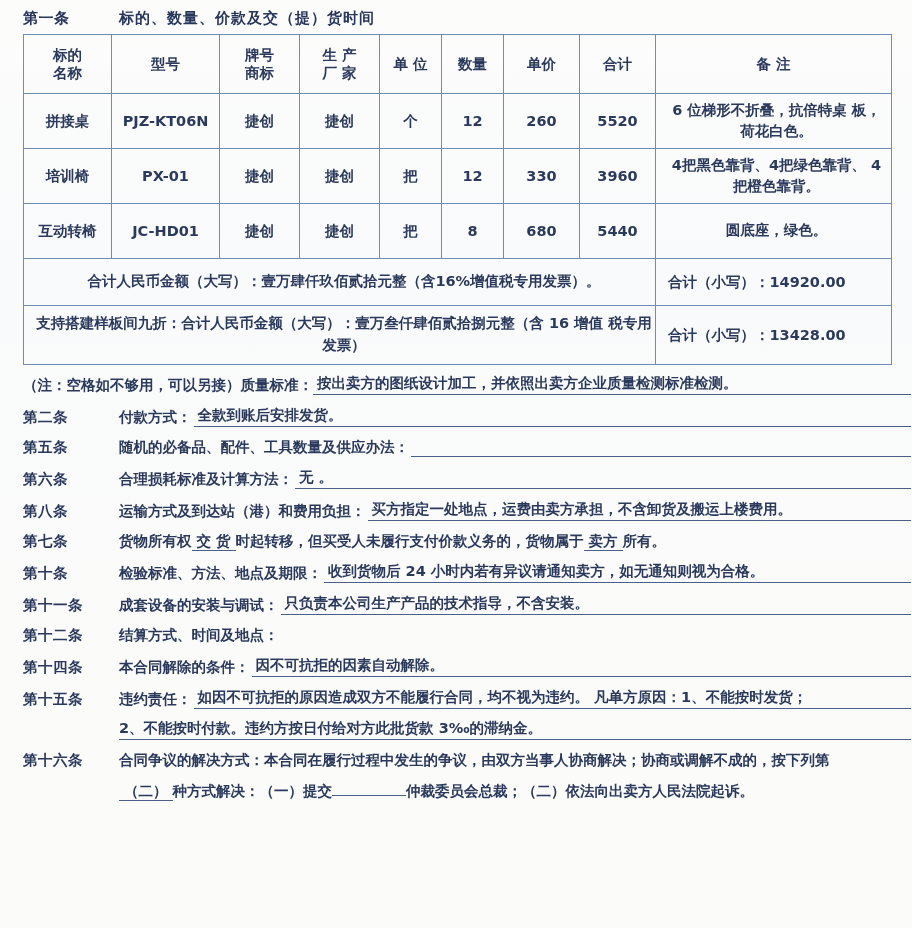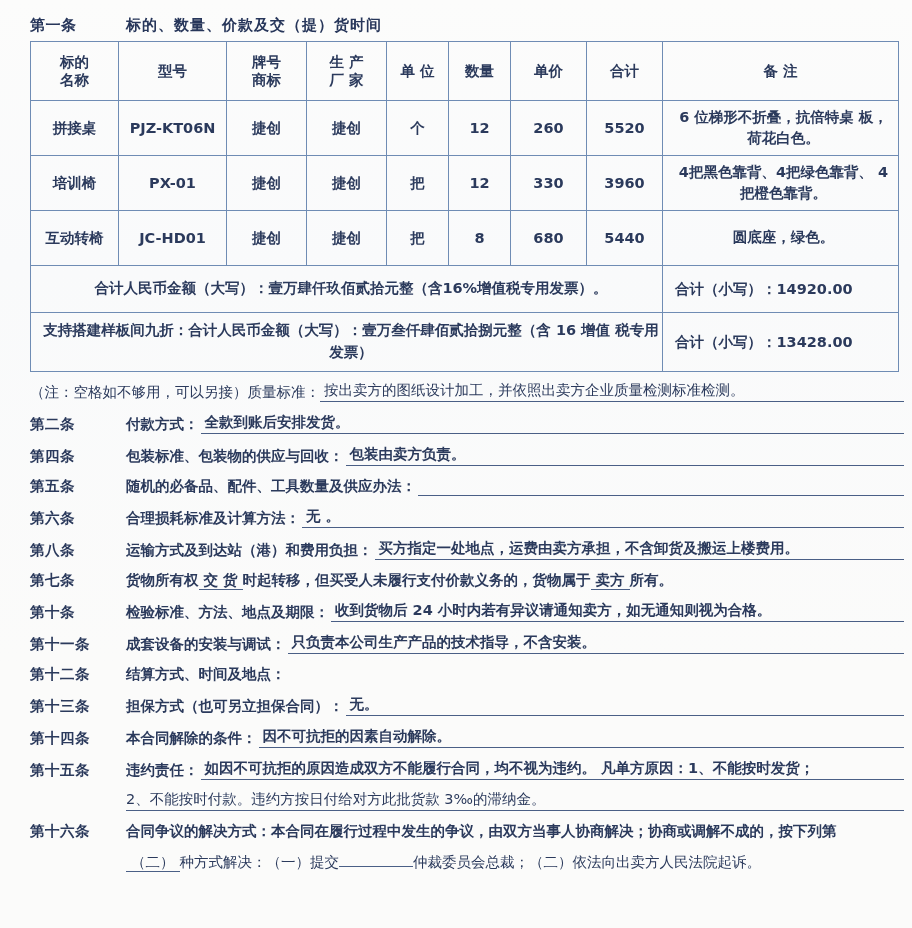--- a/index.html
+++ b/index.html
@@ -17,21 +17,21 @@
     position: relative;
   }
   
   .page {
     position: relative;
     width: 912px;
     height: 664px;
     box-sizing: border-box;
     background:
       linear-gradient(180deg, #fcfcfb 0%, #f9fafb 40%, #fbfbfa 100%);
-    padding: 8px;
+    padding: 1px;
   }
 
   .clause-head {
     display: flex;
     align-items: baseline;
     padding: 8px 0 4px 22px;
     font-size: 15px;
     font-weight: 700;
     letter-spacing: 0.5px;
     color: #27365a;
@@ -83,21 +83,21 @@
   .sum-right {
     text-align: left !important;
     padding-left: 12px !important;
     font-size: 14.5px;
   }
 
   
   .note-line {
     margin: 9px 0 0 22px;
     font-size: 14.5px;
-    font-weight: 400;
+    font-weight: 700;
     display: flex;
     align-items: flex-end;
   }
   .note-line .lead { white-space: nowrap; }
   .fill {
     flex: 1 1 auto;
     border-bottom: 1.2px solid #4a5f86;
     padding: 0 2px 1px 4px;
     white-space: nowrap;
   }
@@ -128,21 +128,21 @@
     flex: 1 1 auto;
     white-space: nowrap;
   }
 
   .subline {
     display: flex;
     align-items: flex-end;
     margin-left: 118px;
     padding-top: 10px;
     font-size: 14.5px;
-    font-weight: 400;
+    font-weight: 700;
   }
   .subline .fill2 {
     flex: 1 1 auto;
     border-bottom: 1.2px solid #4a5f86;
     padding: 0 2px 1px 0;
     white-space: nowrap;
   }
   .subline.nounder .fill2 { border-bottom: none; }
   .u {
     border-bottom: 1.2px solid #4a5f86;
@@ -264,25 +264,20 @@
     <span class="fill">按出卖方的图纸设计加工，并依照出卖方企业质量检测标准检测。</span>
   </div>
 
   <div class="clause">
     <span class="no">第二条</span>
     <span class="label">付款方式：</span>
     <span class="fill">全款到账后安排发货。</span>
   </div>
 
 
-  <div class="clause">
-    <span class="no">第四条</span>
-    <span class="label">包装标准、包装物的供应与回收：</span>
-    <span class="fill">包装由卖方负责。</span>
-  </div>
 
   <div class="clause">
     <span class="no">第五条</span>
     <span class="label">随机的必备品、配件、工具数量及供应办法：</span>
     <span class="fill"></span>
   </div>
 
   <div class="clause">
     <span class="no">第六条</span>
     <span class="label">合理损耗标准及计算方法：</span>
@@ -311,25 +306,20 @@
     <span class="no">第十一条</span>
     <span class="label">成套设备的安装与调试：</span>
     <span class="fill">只负责本公司生产产品的技术指导，不含安装。</span>
   </div>
 
   <div class="clause">
     <span class="no">第十二条</span>
     <span class="label">结算方式、时间及地点：</span>
   </div>
 
-  <div class="clause">
-    <span class="no">第十三条</span>
-    <span class="label">担保方式（也可另立担保合同）：</span>
-    <span class="fill">无。</span>
-  </div>
 
   <div class="clause">
     <span class="no">第十四条</span>
     <span class="label">本合同解除的条件：</span>
     <span class="fill">因不可抗拒的因素自动解除。</span>
   </div>
 
   <div class="clause">
     <span class="no">第十五条</span>
     <span class="label">违约责任：</span>

